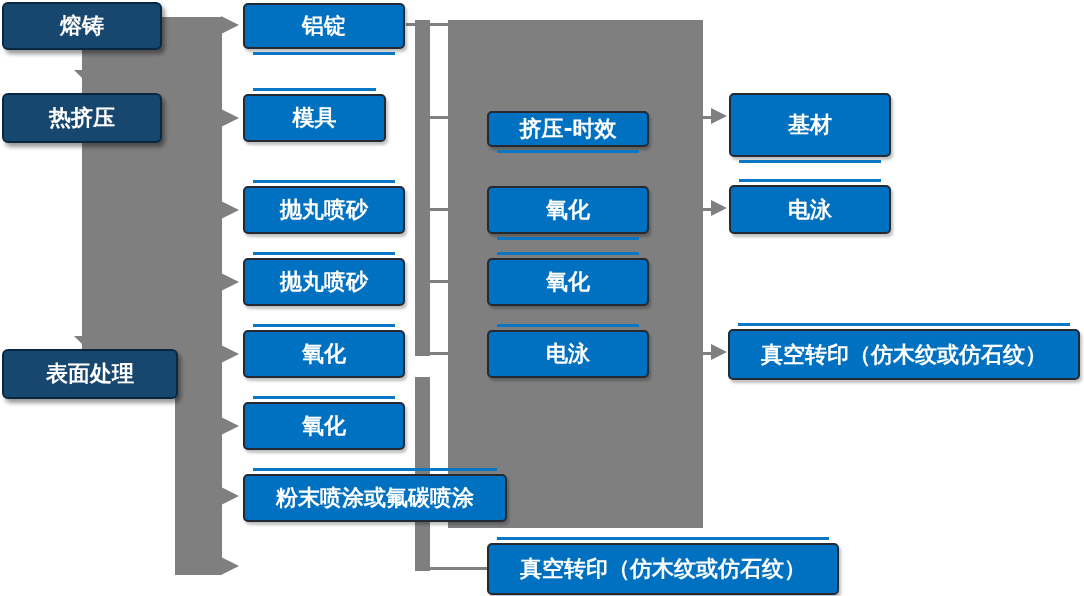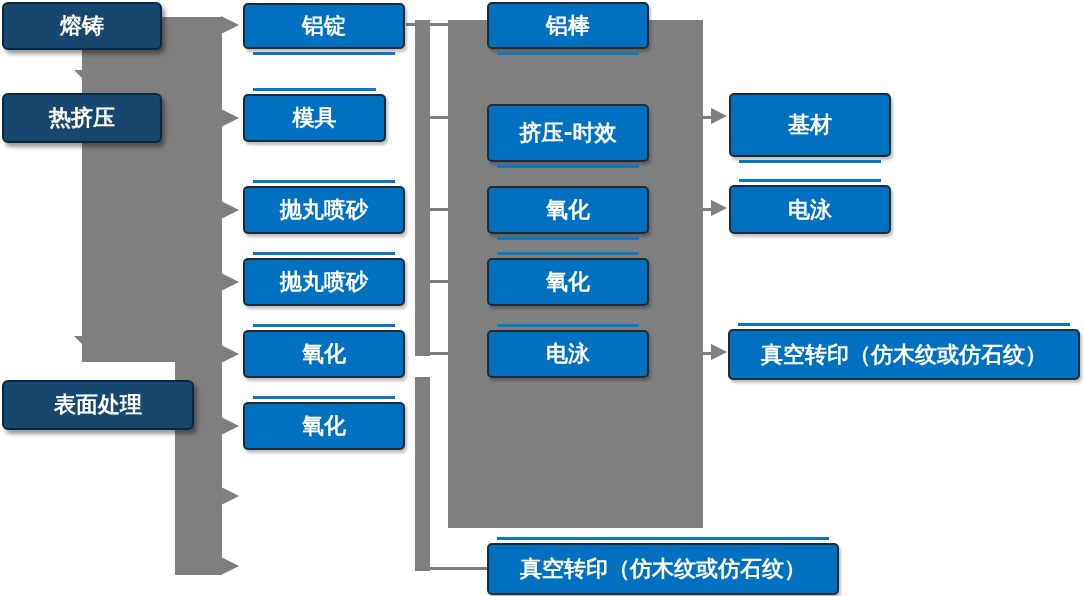--- a/index.html
+++ b/index.html
@@ -73,31 +73,31 @@
 
   <div class="hline" style="left:703px;top:116px;width:10px;"></div>
   <div class="arrow-right" style="left:711px;top:108px;border-top-width:8px;border-bottom-width:8px;border-left-width:16px;"></div>
   <div class="hline" style="left:703px;top:208px;width:10px;"></div>
   <div class="arrow-right" style="left:711px;top:200px;border-top-width:8px;border-bottom-width:8px;border-left-width:16px;"></div>
   <div class="hline" style="left:703px;top:352px;width:10px;"></div>
   <div class="arrow-right" style="left:711px;top:344px;border-top-width:8px;border-bottom-width:8px;border-left-width:16px;"></div>
 
   <div class="node dark" style="left:2px;top:2px;width:160px;height:48px;">熔铸</div>
   <div class="node dark" style="left:2px;top:93px;width:160px;height:50px;">热挤压</div>
-  <div class="node dark" style="left:2px;top:380px;width:192px;height:50px;">表面处理</div>
+  <div class="node dark" style="left:2px;top:349px;width:176px;height:50px;">表面处理</div>
 
   <div class="node accent-below" style="left:243px;top:3px;width:162px;height:46px;">铝锭</div>
   <div class="node accent-above" style="left:243px;top:94px;width:143px;height:48px;">模具</div>
   <div class="node accent-above" style="left:243px;top:186px;width:162px;height:48px;">抛丸喷砂</div>
   <div class="node accent-above" style="left:243px;top:258px;width:162px;height:48px;">抛丸喷砂</div>
   <div class="node accent-above" style="left:243px;top:330px;width:162px;height:48px;">氧化</div>
   <div class="node accent-above" style="left:243px;top:402px;width:162px;height:48px;">氧化</div>
+  <div class="node accent-above" style="left:243px;top:474px;width:264px;height:48px;">粉末喷涂或氟碳喷涂</div>
 
-  <div class="node accent-below" style="left:487px;top:2px;width:162px;height:47px;">铝棒</div>
-  <div class="node accent-below" style="left:487px;top:104px;width:162px;height:58px;">挤压-时效</div>
+  <div class="node accent-below" style="left:487px;top:111px;width:162px;height:36px;">挤压-时效</div>
   <div class="node accent-below" style="left:487px;top:186px;width:162px;height:48px;">氧化</div>
   <div class="node accent-above" style="left:487px;top:258px;width:162px;height:48px;">氧化</div>
   <div class="node accent-above" style="left:487px;top:330px;width:162px;height:48px;">电泳</div>
   <div class="node accent-above" style="left:487px;top:543px;width:352px;height:52px;z-index:3;">真空转印（仿木纹或仿石纹）</div>
 
   <div class="node accent-below" style="left:729px;top:93px;width:162px;height:64px;">基材</div>
   <div class="node accent-above" style="left:729px;top:185px;width:162px;height:49px;">电泳</div>
   <div class="node accent-above" style="left:728px;top:329px;width:352px;height:51px;">真空转印（仿木纹或仿石纹）</div>
 
 </div>

